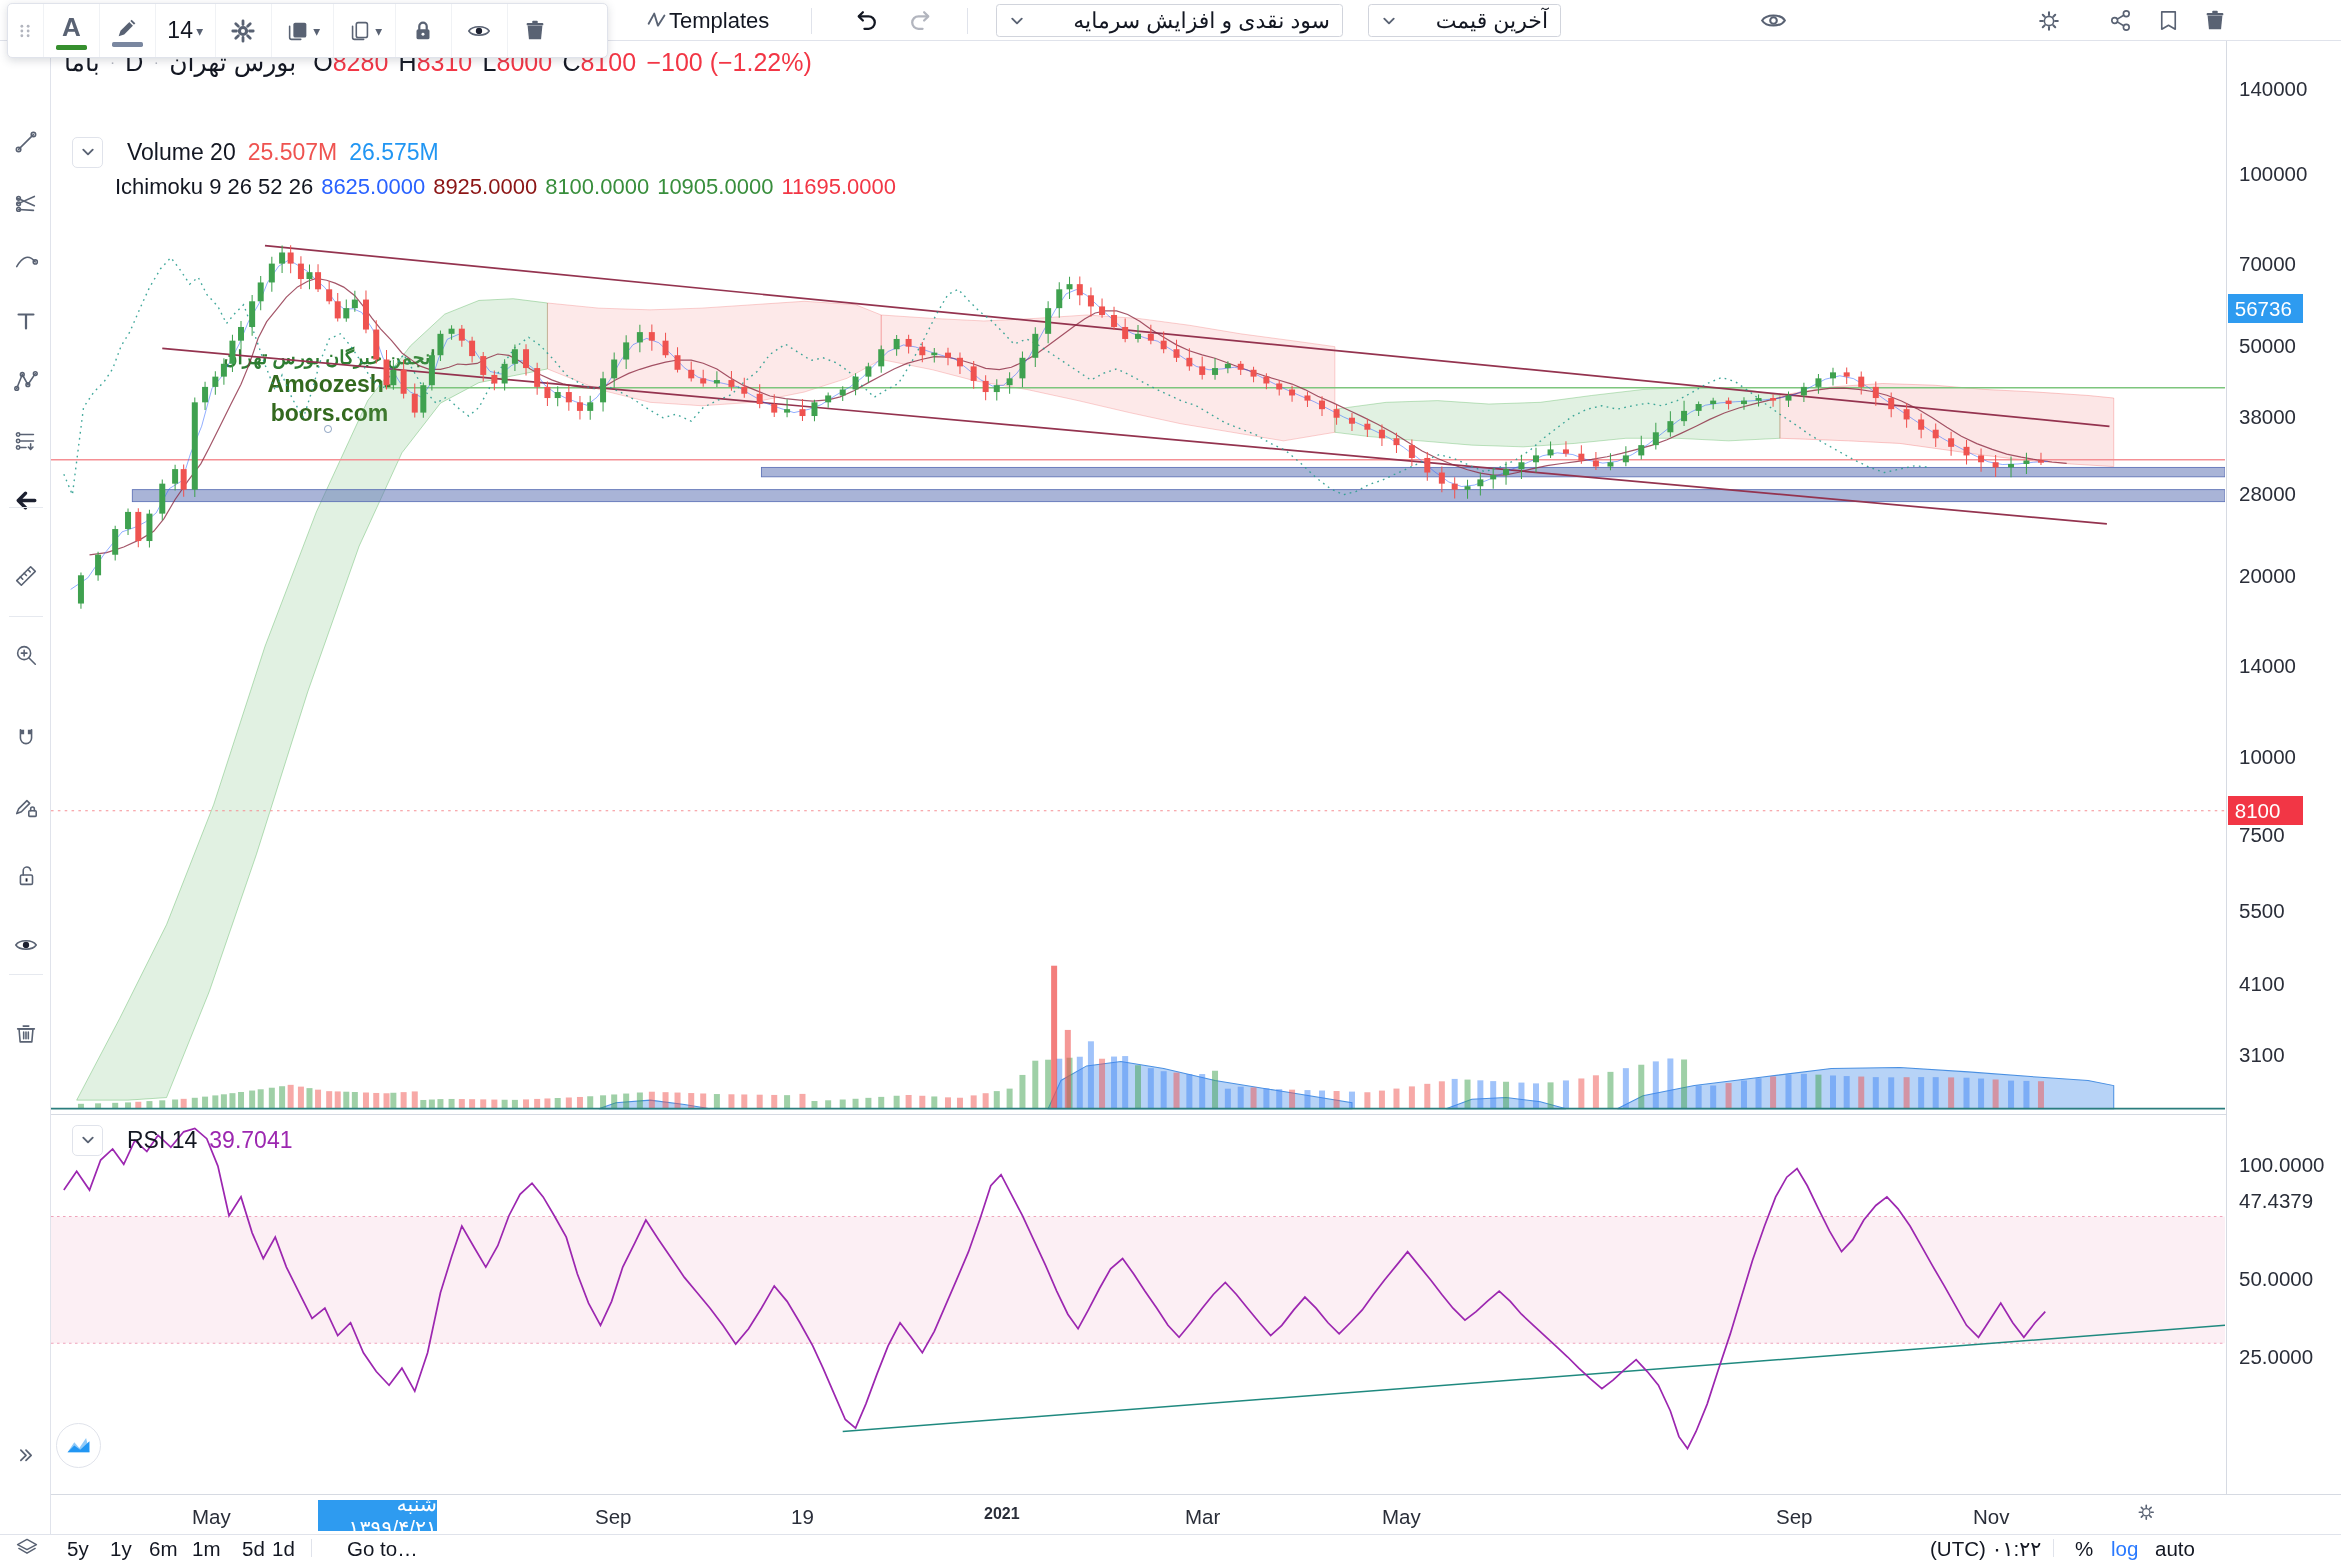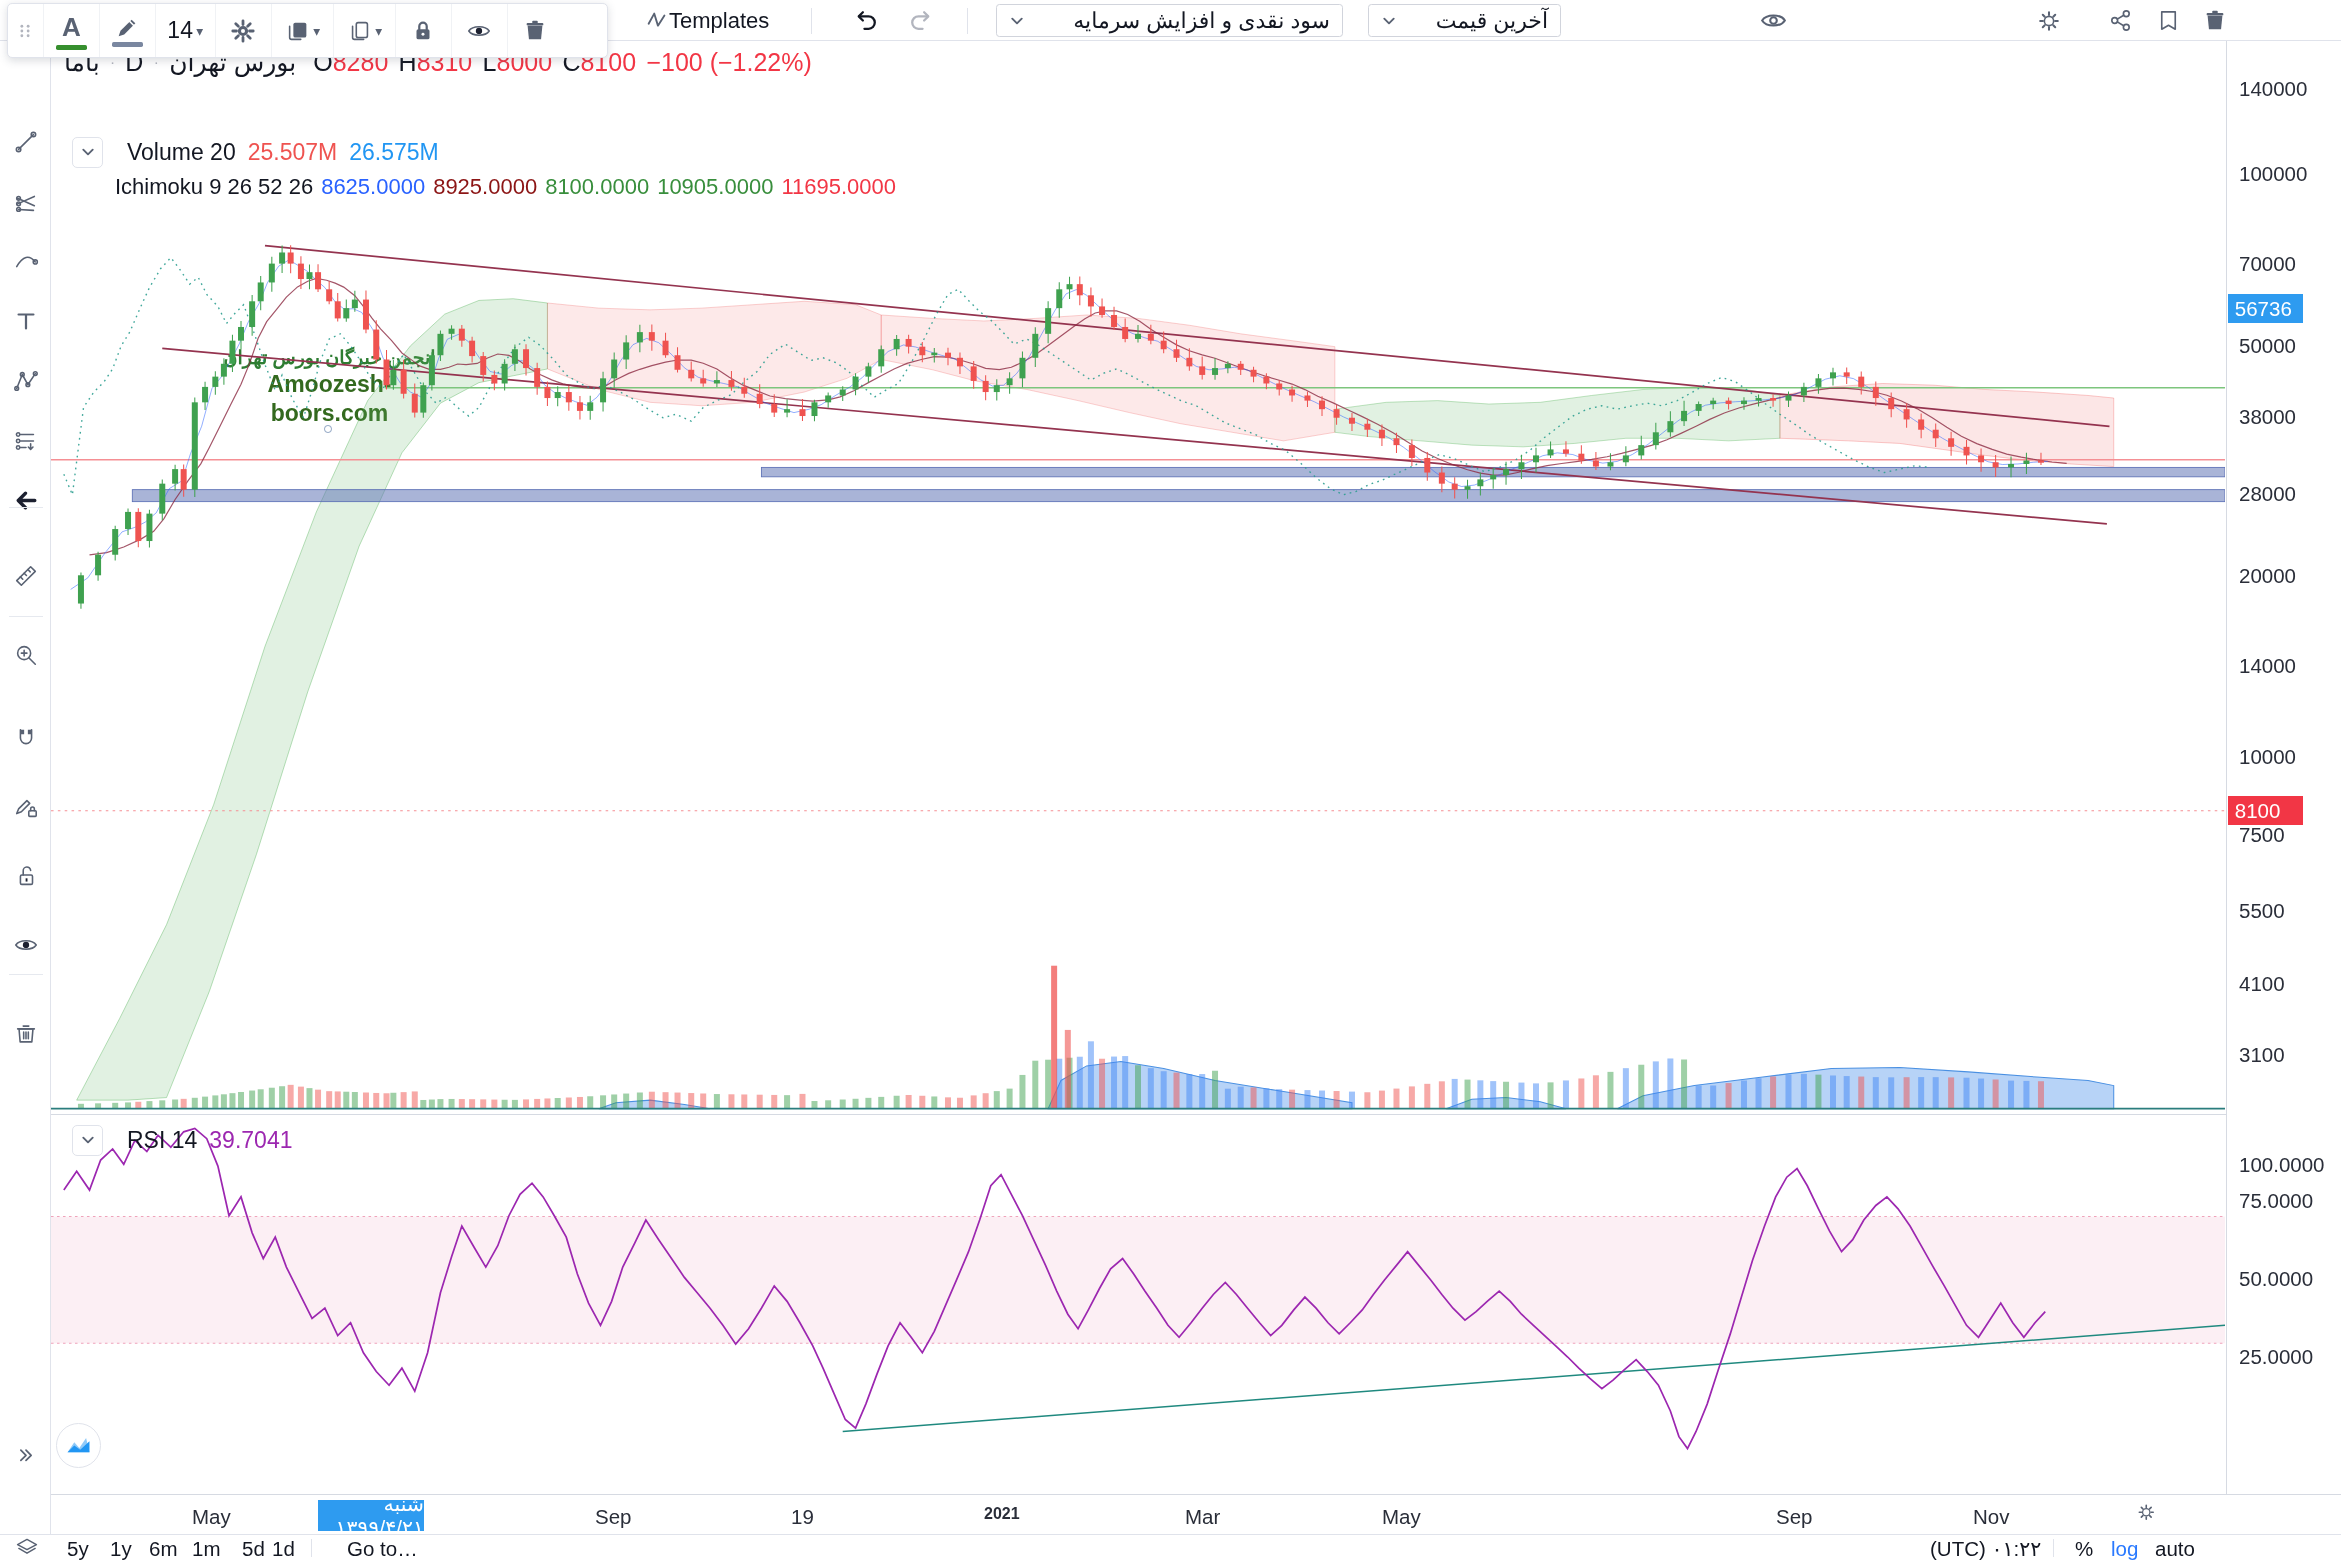--- a/index.html
+++ b/index.html
@@ -873,21 +873,21 @@
     <span class="tick" style="left: 12px; top: 364px;">38000</span>
     <span class="tick" style="left: 12px; top: 441px;">28000</span>
     <span class="tick" style="left: 12px; top: 523px;">20000</span>
     <span class="tick" style="left: 12px; top: 613px;">14000</span>
     <span class="tick" style="left: 12px; top: 704px;">10000</span>
     <span class="tick" style="left: 12px; top: 782px;">7500</span>
     <span class="tick" style="left: 12px; top: 858px;">5500</span>
     <span class="tick" style="left: 12px; top: 931px;">4100</span>
     <span class="tick" style="left: 12px; top: 1002px;">3100</span>
     <span class="tick" style="left: 12px; top: 1070px; margin-top: 42px;">100.0000</span>
-    <span class="tick" style="left: 12px; top: 1148px;">75.0000</span>
+    <span class="tick" style="left: 12px; top: 1148px;">47.4379</span>
     <span class="tick" style="left: 12px; top: 1226px;">50.0000</span>
     <span class="tick" style="left: 12px; top: 1304px;">25.0000</span>
   </div>
 
 <div class="abs axis" id="time-axis" style="left:51px;top:1494px;width:2291px;height:40px;border-top:0.9px solid #d6dae2">
     <span class="tick" style="left: 141px; top: 10.3px;">May</span>
     <span class="tick" style="left: 544px; top: 10.3px;">Sep</span>
     <span class="tick" style="left: 740px; top: 10.3px;">19</span>
     <span class="tick" style="left: 933px; top: 10.3px; font-size: 16px; font-weight: bold;">2021</span>
     <span class="tick" style="left: 1134px; top: 10.3px;">Mar</span>
@@ -920,20 +920,20 @@
 <span class="abs bb" style="left:347px">Go to…</span>
 <span class="abs" style="left:311px;top:1539px;width:0.9px;height:18px;background:#e0e3eb;z-index:31"></span>
 <span class="abs bb" style="left:1930px;direction:rtl">۰۱:۲۲ (UTC)</span>
 <span class="abs" style="left:2053px;top:1539px;width:0.9px;height:18px;background:#e0e3eb;z-index:31"></span>
 <span class="abs bb" style="left:2075px">%</span>
 <span class="abs bb" id="log-btn" style="left: 2111px; color: rgb(41, 121, 255);">log</span>
 <span class="abs bb" style="left:2155px">auto</span>
 
 <div class="badge" style="top: 294px; background: rgb(46, 155, 240);">56736</div>
 <div class="badge" style="top: 796px; background: rgb(242, 54, 69);">8100</div>
-<div class="tbadge" style="left: 318px; width: 106px;">شنبه ۱۳۹۹/۴/۲۱</div>
+<div class="tbadge" style="left: 318px; width: 119px;">شنبه ۱۳۹۹/۴/۲۱</div>
 <span class="abs bb" style="left: 67px;">5y</span>
 <span class="abs bb" style="left: 110px;">1y</span>
 <span class="abs bb" style="left: 149px;">6m</span>
 <span class="abs bb" style="left: 192px;">1m</span>
 <span class="abs bb" style="left: 242px; text-align: center;">5d</span>
 <span class="abs bb" style="left: 272px;">1d</span>
 
 
 </body></html>

